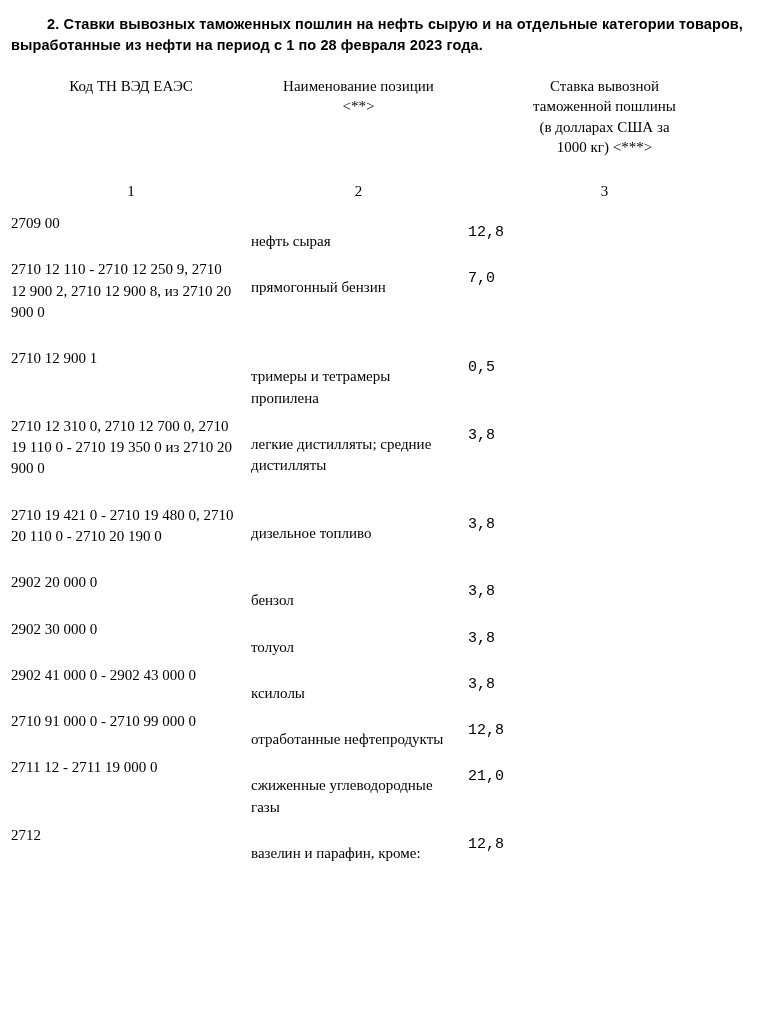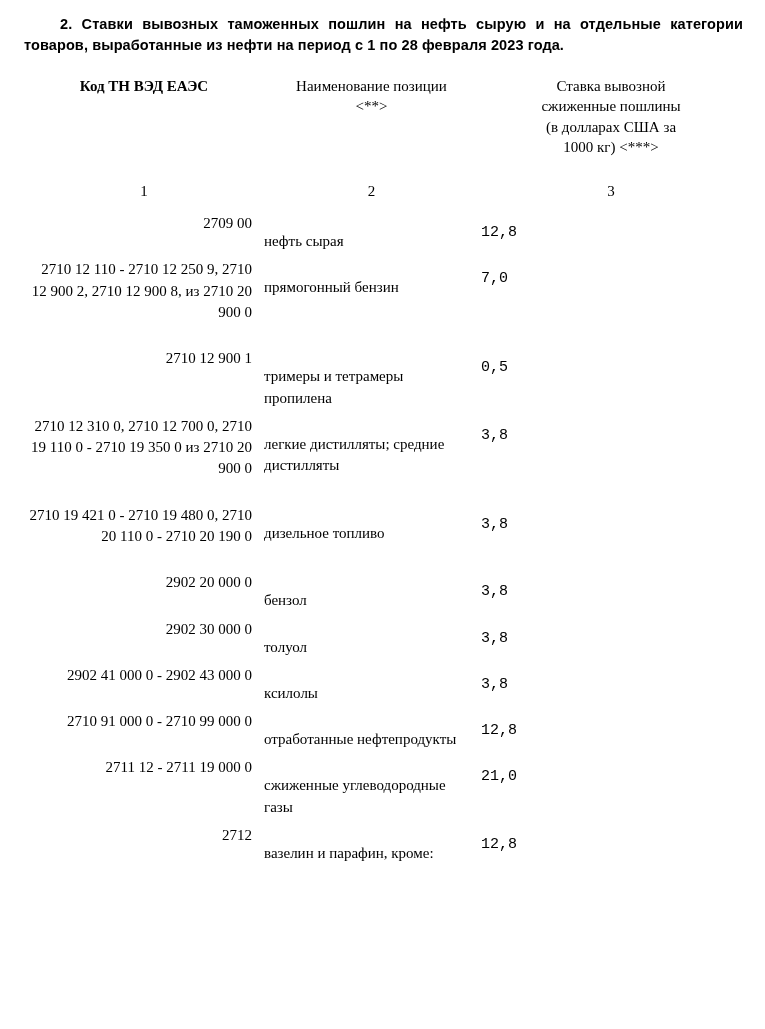--- a/index.html
+++ b/index.html
@@ -12,21 +12,21 @@
     height: 1029px;
     font-family: "Liberation Serif", serif;
     color: #000000;
     -webkit-font-smoothing: antialiased;
   }
   .page {
     position: relative;
     width: 765px;
     height: 1029px;
     box-sizing: border-box;
-    padding: 14px 22px 0 24px;
+    padding: 14px 22px 0 11px;
     overflow: hidden;
   }
   .doc-title {
     font-family: "Liberation Sans", sans-serif;
     font-size: 14.5px;
     font-weight: bold;
     line-height: 1.45;
     text-align: justify;
     text-align-last: left;
     margin: 0 0 0 0;
@@ -49,42 +49,41 @@
   thead th {
     font-weight: normal;
     vertical-align: top;
     padding: 0;
   }
   .head-cell {
     text-align: center;
     line-height: 1.35;
     font-size: 15px;
   }
-  .head-c1 { padding-top: 2px; font-weight: bold; }
+  .head-c1 { padding-top: 2px; }
   .head-c2 { padding-top: 2px; }
   .head-c3 { padding-top: 2px; margin-top: 34px; }
   .numrow td {
     text-align: center;
     font-size: 15px;
     padding-top: 26px;
     padding-bottom: 0;
   }
   .numrow td.n1 { text-align: center; }
   .numrow td.n2 { text-align: center; }
   .numrow td.n3 { text-align: center; }
 
   tbody.body-rows td {
     vertical-align: top;
     line-height: 1.42;
     font-size: 15px;
     padding: 13px 0 12px 0;
   }
   tbody.body-rows td.code {
     padding-right: 12px;
-    text-align: right;
   }
   tbody.body-rows td.name {
     padding-right: 14px;
     position: relative;
     top: 18px;
   }
   tbody.body-rows td.rate {
     position: relative;
     top: 9px;
     padding-left: 2px;
@@ -109,21 +108,21 @@
       <tr>
         <th class="head-cell head-c1">
           <div>Код ТН ВЭД ЕАЭС</div>
         </th>
         <th class="head-cell head-c2">
           <div>Наименование позиции</div>
           <div>&lt;**&gt;</div>
         </th>
         <th class="head-cell head-c3">
           <div>Ставка вывозной</div>
-          <div>сжиженные пошлины</div>
+          <div>таможенной пошлины</div>
           <div>(в долларах США за</div>
           <div>1000 кг) &lt;***&gt;</div>
         </th>
       </tr>
       <tr class="numrow">
         <td class="n1">1</td>
         <td class="n2">2</td>
         <td class="n3">3</td>
       </tr>
     </thead>

